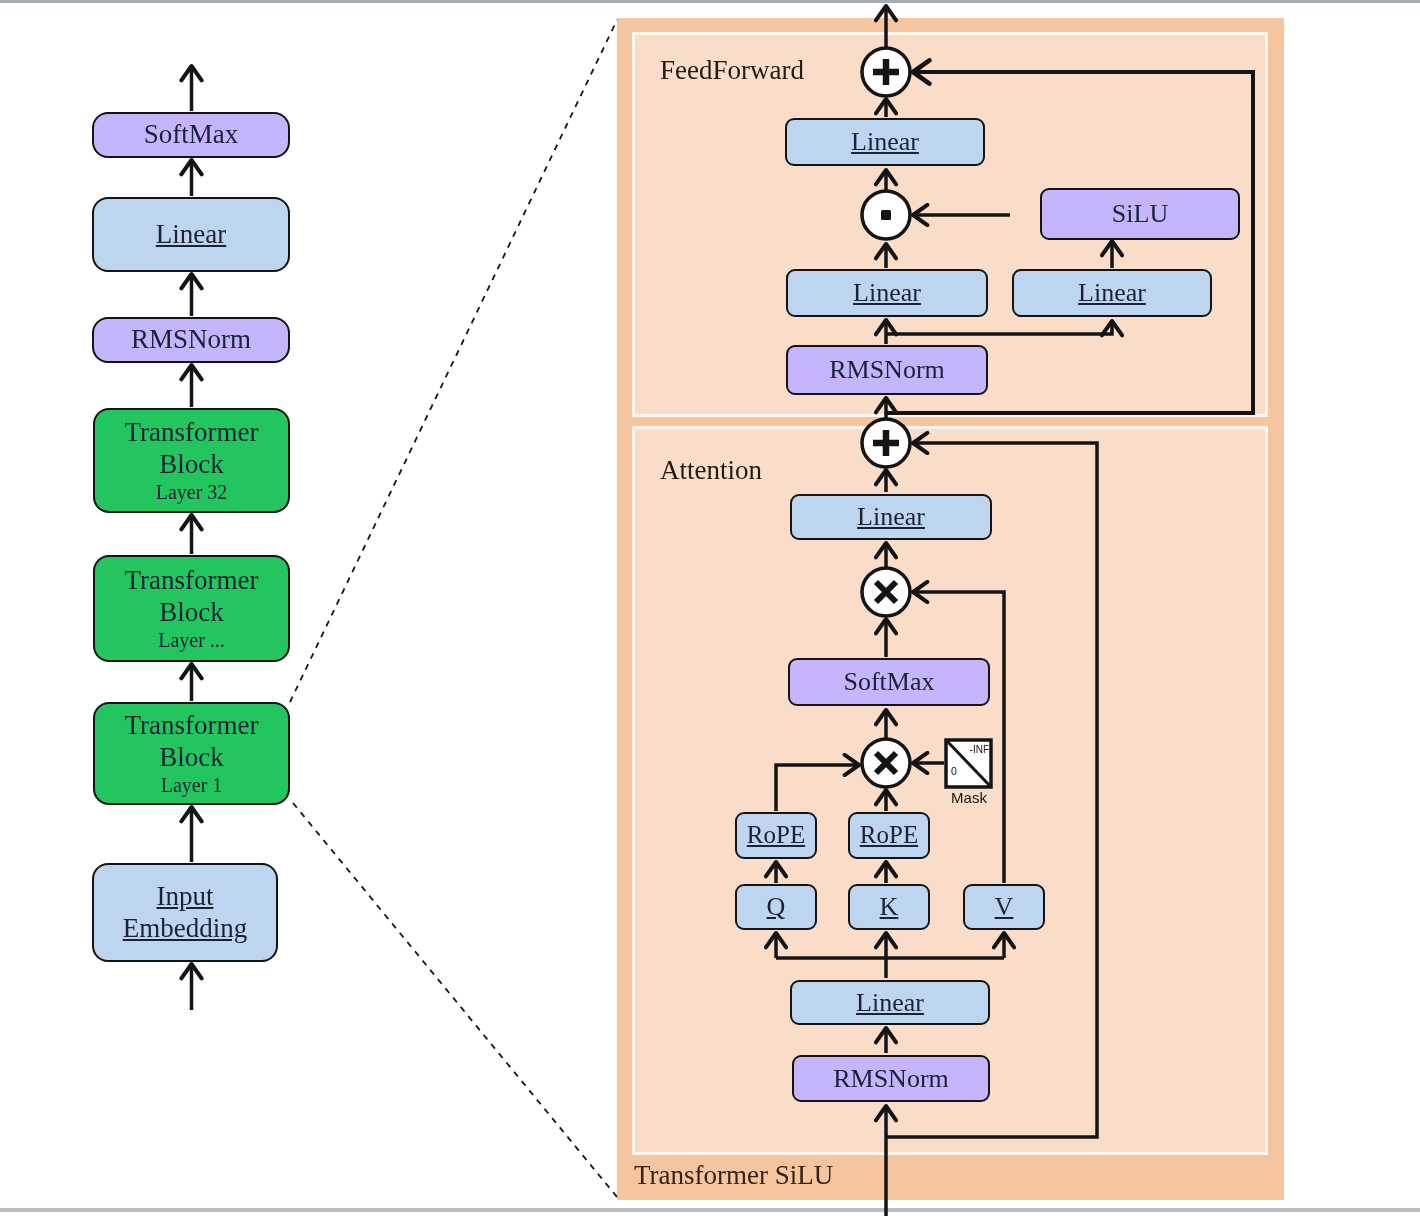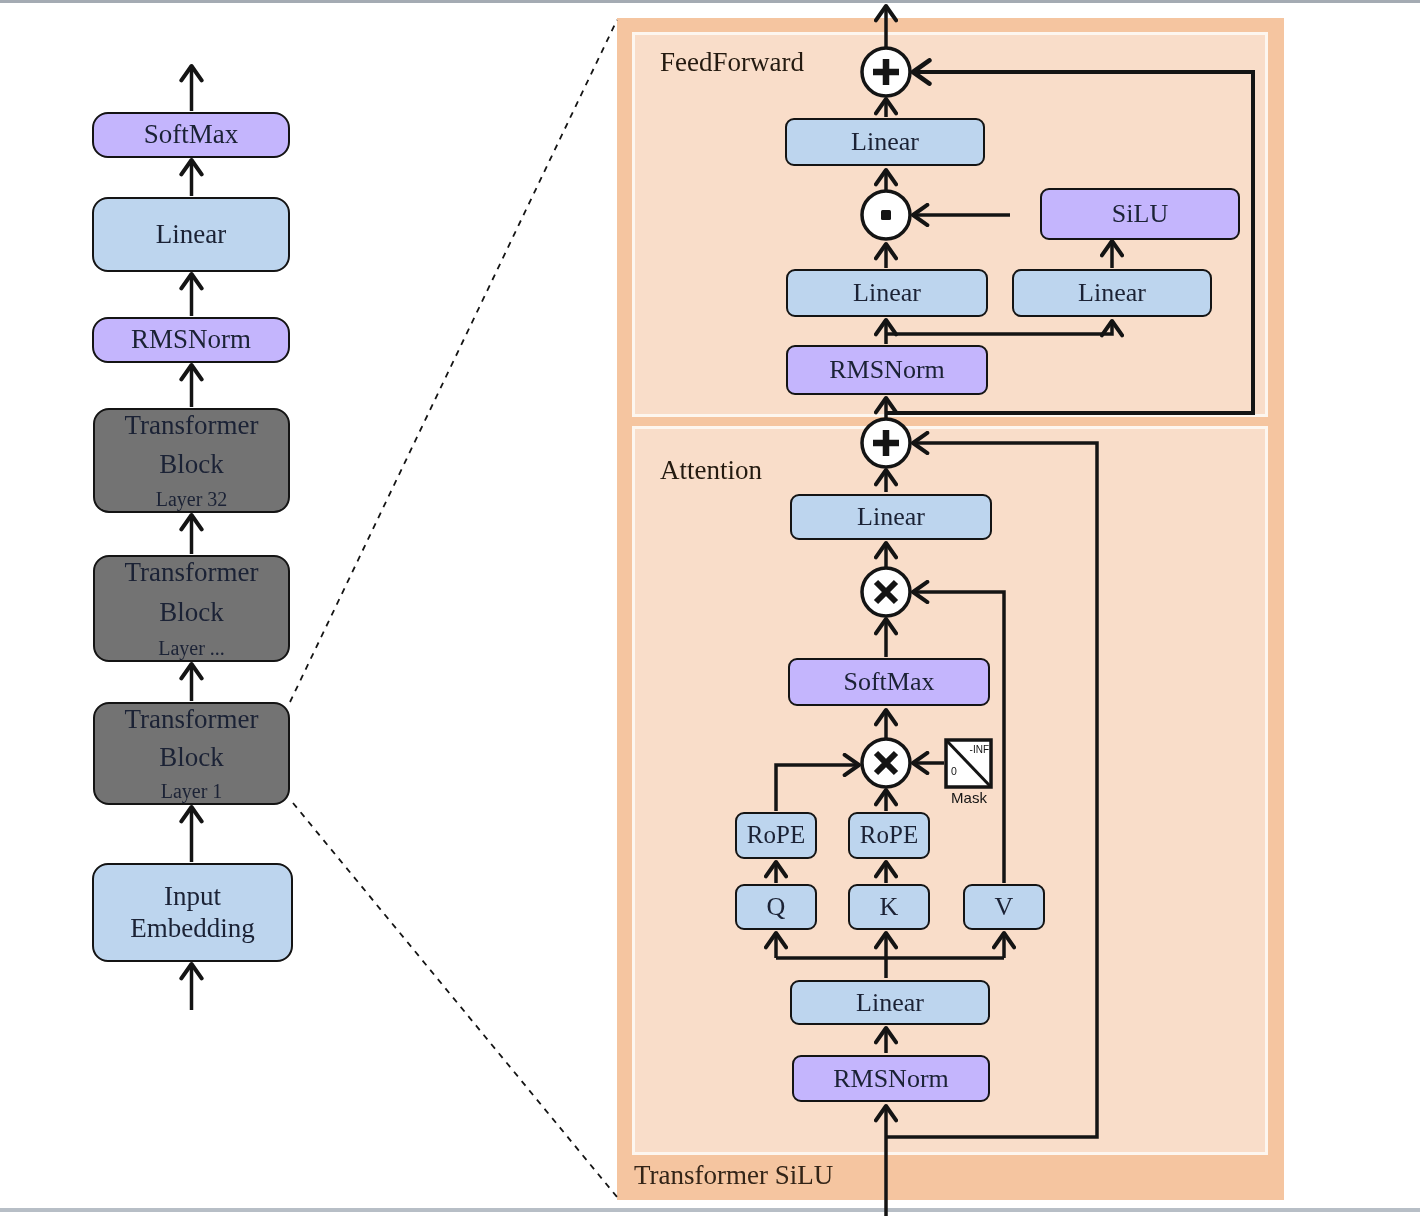--- a/index.html
+++ b/index.html
@@ -2,43 +2,43 @@
 <html><head>
 <meta charset="utf-8">
 <style>
   html,body{margin:0;padding:0;background:#ffffff;}
   #stage{position:relative;width:1420px;height:1217px;background:#ffffff;overflow:hidden;
          font-family:"Liberation Serif",serif;}
   .chrome-line{position:absolute;left:0;width:1420px;}
   .node{position:absolute;box-sizing:border-box;border:2.5px solid #141414;
         display:flex;flex-direction:column;align-items:center;justify-content:center;
         color:#1b2235;line-height:1.15;text-align:center;}
-  .blue{background:#bdd5ee;}
+  .blue{background:#bdd5ee;text-decoration:underline;}
   .green{background:#c4b5fd;}
-  .orange{background:#737373;justify-content:space-between;}
+  .orange{background:#22c55e;}
   .rnode{border-radius:9px;font-size:26px;}
   .lnode{border-radius:16px;font-size:27px;}
   .sub{font-size:20px;line-height:1.2;}
   .panel{position:absolute;box-sizing:border-box;}
   .panel-label{position:absolute;font-size:27px;color:#241a10;}
   .masktext{position:absolute;color:#141414;font-family:"Liberation Sans",sans-serif;}
 </style>
 </head>
 <body>
 
 <div id="stage">
 
   <div class="chrome-line" style="top:0;height:3px;background:#a4abb3;"></div>
   <div class="chrome-line" style="top:1208px;height:4px;background:#b7bec6;"></div>
 
   <div class="panel" style="left:617px;top:18px;width:667px;height:1182px;background:#f5c5a0;"></div>
   <div class="panel" style="left:632px;top:32px;width:636px;height:385px;background:#f9ddc9;border:3px solid #fdf6ef;"></div>
   <div class="panel" style="left:632px;top:426px;width:636px;height:729px;background:#f9ddc9;border:3px solid #fdf6ef;"></div>
 
-  <div class="panel-label" style="left:660px;top:47px;">FeedForward</div>
+  <div class="panel-label" style="left:660px;top:55px;">FeedForward</div>
   <div class="panel-label" style="left:660px;top:455px;">Attention</div>
   <div class="panel-label" style="left:634px;top:1160px;color:#332417;">Transformer SiLU</div>
 
   <svg width="1420" height="1217" style="position:absolute;left:0;top:0;">
     <defs>
       <marker id="ah" markerWidth="7" markerHeight="7" refX="4.8" refY="3.5" orient="auto" markerUnits="strokeWidth">
         <path d="M0.7,0.6 L4.8,3.5 L0.7,6.4" fill="none" stroke="#141414" stroke-width="1.15" stroke-linecap="round" stroke-linejoin="round"></path>
       </marker>
     </defs>
 
@@ -142,21 +142,21 @@
     <span>Transformer</span>
     <span>Block</span>
     <span class="sub">Layer ...</span>
     </div>
   <div class="node orange lnode" style="left:93px;top:702px;width:197px;height:103px;">
     <span>Transformer</span>
     <span>Block</span>
     <span class="sub">Layer 1</span>
     </div>
 
-  <div class="node blue lnode" style="left:92px;top:863px;width:201px;height:99px;">
+  <div class="node blue lnode" style="left:92px;top:863px;width:186px;height:99px;">
     <span>Input</span>
     <span>Embedding</span>
     </div>
 
   <div class="node blue rnode" style="left:785px;top:118px;width:200px;height:48px;">
     <span>Linear</span>
     </div>
   <div class="node green rnode" style="left:1040px;top:188px;width:200px;height:52px;">
     <span>SiLU</span>
     </div>

